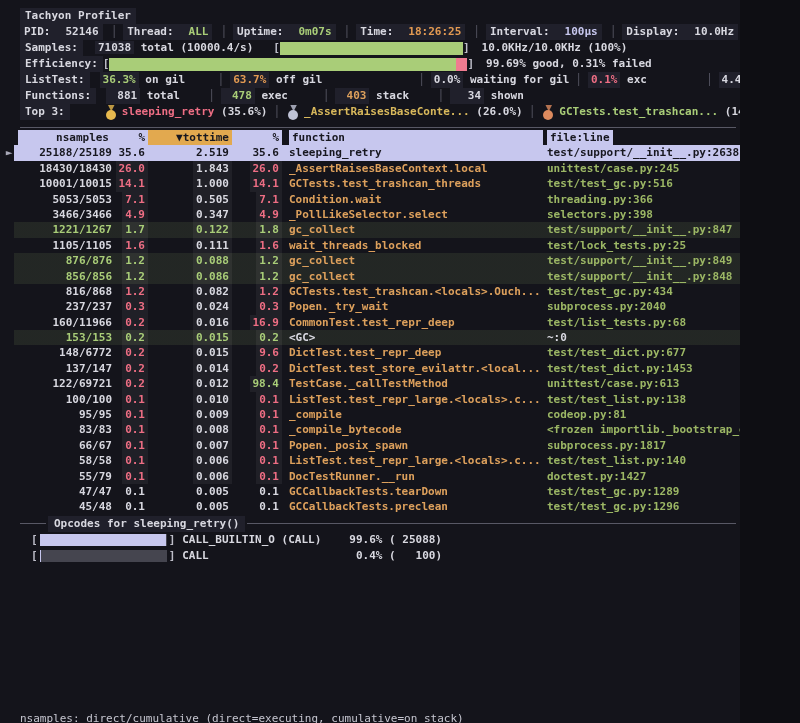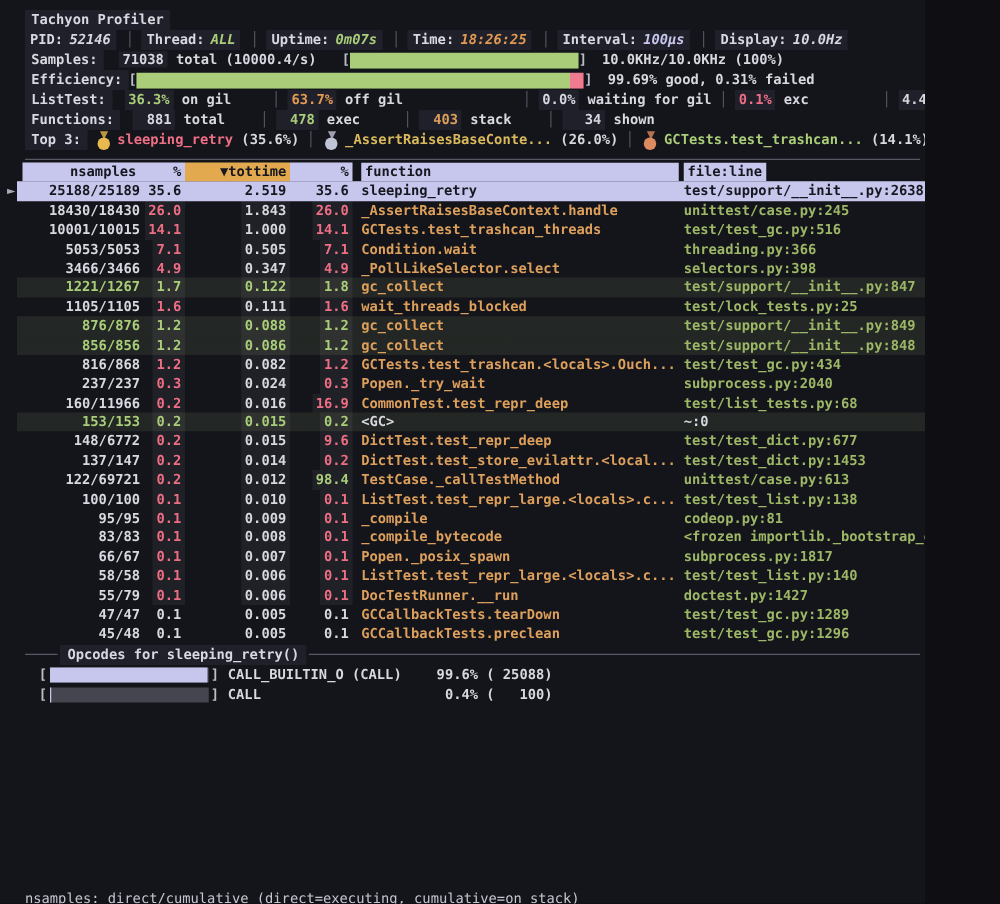--- a/index.html
+++ b/index.html
@@ -11,21 +11,21 @@
   *{box-sizing:border-box;}
   html,body{margin:0;padding:0;background:#0e0e13;}
   .app{position:relative;width:740px;height:723px;background:var(--bg);
        font-family:"DejaVu Sans Mono",monospace;font-size:11px;line-height:16px;
        color:var(--txt);overflow:hidden;font-weight:bold;}
   .hdr{padding:8px 0 0 20px;}
   .line{height:16px;display:flex;align-items:center;white-space:pre;}
   .lbl{background:var(--box);padding:0 5px;color:var(--txt);}
   .sep{color:var(--dim);padding:0 6px;}
   .seg{display:inline-flex;align-items:flex-end;background:var(--box);padding:0 4px;margin-right:2px;}
-  .seg .v{margin-left:5px;font-style:italic;}
+  .seg .v{margin-left:15px;}
   .numbox{background:var(--box);padding:0 3px;}
   .c-green{color:var(--green);} .c-orange{color:var(--orange);} .c-pink{color:var(--pink);}
   .c-lav{color:var(--lav);} .c-white{color:var(--txt);} .c-amber{color:var(--amber);}
   .c-yellow{color:var(--yellow);}
   .bracket{color:#bdbdc8;}
   .bar{display:inline-flex;height:13px;vertical-align:-2px;overflow:hidden;}
   .bar-samples{width:183px;}
   .bar-eff{width:358px;}
   .fx-good{background:var(--green);height:100%;}
   .fx-bad{background:var(--badpink);height:100%;flex:1 0 11px;}
@@ -103,40 +103,40 @@
     </div>
     <div class="line thr">
       <span class="lbl" style="margin-right:10px">ListTest:</span>
       <span id="threads-items" style="display:inline-flex;align-items:center"><span class="stat"><span class="sv c-green">36.3%</span><span> on gil</span></span><span class="sep">│</span><span class="stat"><span class="sv c-orange">63.7%</span><span> off gil</span></span><span class="sep">│</span><span class="stat"><span class="sv c-white">0.0%</span><span> waiting for gil</span></span><span class="sep">│</span><span class="stat"><span class="sv c-pink">0.1%</span><span> exc</span></span><span class="sep">│</span><span class="stat"><span class="sv c-white">4.4%</span><span> GC</span></span></span>
     </div>
     <div class="line fun">
       <span class="lbl" style="margin-right:10px">Functions:</span>
       <span id="functions-items" style="display:inline-flex;align-items:center"><span class="stat"><span class="sv c-white">881</span><span> total</span></span><span class="sep">│</span><span class="stat"><span class="sv c-green">478</span><span> exec</span></span><span class="sep">│</span><span class="stat"><span class="sv c-amber">403</span><span> stack</span></span><span class="sep">│</span><span class="stat"><span class="sv c-white">34</span><span> shown</span></span></span>
     </div>
     <div class="line">
-      <span class="lbl" style="margin-right:6px">Top 3:</span>
+      <span class="lbl" style="margin-right:34px">Top 3:</span>
       <span id="top3-items" style="display:inline-flex;align-items:center"><span class="top3-item"><span class="medal r1"></span><span class="c-pink">sleeping_retry</span><span> (35.6%)</span></span><span class="sep">│</span><span class="top3-item"><span class="medal r2"></span><span class="c-yellow">_AssertRaisesBaseConte...</span><span> (26.0%)</span></span><span class="sep">│</span><span class="top3-item"><span class="medal r3"></span><span class="c-green">GCTests.test_trashcan...</span><span> (14.1%)</span></span></span>
     </div>
   </div>
 
   <div class="rule"></div>
 
   <div class="tbl" id="table">
     <div class="trow thead">
       <span class="c0"></span>
       <span class="c-ns"><span class="hcell">nsamples</span></span>
       <span class="c-p1"><span class="hcell">%</span></span>
       <span class="c-tt"><span class="hcell">▼tottime</span></span>
       <span class="c-p2"><span class="hcell">%</span></span>
       <span class="c-fn"><span class="hcell">function</span></span>
       <span class="c-fl"><span class="hcell">file:line</span></span>
     </div>
     <div id="table-body">
         <div class="trow selected"><span class="c0">►</span><span class="c-ns">25188/25189</span><span class="c-p1"><span class="pv">35.6</span></span><span class="c-tt"><span class="tv">2.519</span></span><span class="c-p2"><span class="pv">35.6</span></span><span class="c-fn">sleeping_retry</span><span class="c-fl">test/support/__init__.py:2638</span></div>
-        <div class="trow hot"><span class="c0"></span><span class="c-ns">18430/18430</span><span class="c-p1"><span class="pv">26.0</span></span><span class="c-tt"><span class="tv">1.843</span></span><span class="c-p2"><span class="pv">26.0</span></span><span class="c-fn">_AssertRaisesBaseContext.handle</span><span class="c-fl">unittest/case.py:245</span></div>
+        <div class="trow hot"><span class="c0"></span><span class="c-ns">18430/18430</span><span class="c-p1"><span class="pv">26.0</span></span><span class="c-tt"><span class="tv">1.843</span></span><span class="c-p2"><span class="pv">26.0</span></span><span class="c-fn">_AssertRaisesBaseContext.local</span><span class="c-fl">unittest/case.py:245</span></div>
         <div class="trow hot"><span class="c0"></span><span class="c-ns">10001/10015</span><span class="c-p1"><span class="pv">14.1</span></span><span class="c-tt"><span class="tv">1.000</span></span><span class="c-p2"><span class="pv">14.1</span></span><span class="c-fn">GCTests.test_trashcan_threads</span><span class="c-fl">test/test_gc.py:516</span></div>
         <div class="trow hot"><span class="c0"></span><span class="c-ns">5053/5053</span><span class="c-p1"><span class="pv">7.1</span></span><span class="c-tt"><span class="tv">0.505</span></span><span class="c-p2"><span class="pv">7.1</span></span><span class="c-fn">Condition.wait</span><span class="c-fl">threading.py:366</span></div>
         <div class="trow hot"><span class="c0"></span><span class="c-ns">3466/3466</span><span class="c-p1"><span class="pv">4.9</span></span><span class="c-tt"><span class="tv">0.347</span></span><span class="c-p2"><span class="pv">4.9</span></span><span class="c-fn">_PollLikeSelector.select</span><span class="c-fl">selectors.py:398</span></div>
         <div class="trow gc"><span class="c0"></span><span class="c-ns">1221/1267</span><span class="c-p1"><span class="pv">1.7</span></span><span class="c-tt"><span class="tv">0.122</span></span><span class="c-p2"><span class="pv">1.8</span></span><span class="c-fn">gc_collect</span><span class="c-fl">test/support/__init__.py:847</span></div>
         <div class="trow hot"><span class="c0"></span><span class="c-ns">1105/1105</span><span class="c-p1"><span class="pv">1.6</span></span><span class="c-tt"><span class="tv">0.111</span></span><span class="c-p2"><span class="pv">1.6</span></span><span class="c-fn">wait_threads_blocked</span><span class="c-fl">test/lock_tests.py:25</span></div>
         <div class="trow gc"><span class="c0"></span><span class="c-ns">876/876</span><span class="c-p1"><span class="pv">1.2</span></span><span class="c-tt"><span class="tv">0.088</span></span><span class="c-p2"><span class="pv">1.2</span></span><span class="c-fn">gc_collect</span><span class="c-fl">test/support/__init__.py:849</span></div>
         <div class="trow gc"><span class="c0"></span><span class="c-ns">856/856</span><span class="c-p1"><span class="pv">1.2</span></span><span class="c-tt"><span class="tv">0.086</span></span><span class="c-p2"><span class="pv">1.2</span></span><span class="c-fn">gc_collect</span><span class="c-fl">test/support/__init__.py:848</span></div>
         <div class="trow hot"><span class="c0"></span><span class="c-ns">816/868</span><span class="c-p1"><span class="pv">1.2</span></span><span class="c-tt"><span class="tv">0.082</span></span><span class="c-p2"><span class="pv">1.2</span></span><span class="c-fn">GCTests.test_trashcan.&lt;locals&gt;.Ouch...</span><span class="c-fl">test/test_gc.py:434</span></div>
         <div class="trow hot"><span class="c0"></span><span class="c-ns">237/237</span><span class="c-p1"><span class="pv">0.3</span></span><span class="c-tt"><span class="tv">0.024</span></span><span class="c-p2"><span class="pv">0.3</span></span><span class="c-fn">Popen._try_wait</span><span class="c-fl">subprocess.py:2040</span></div>
         <div class="trow hot"><span class="c0"></span><span class="c-ns">160/11966</span><span class="c-p1"><span class="pv">0.2</span></span><span class="c-tt"><span class="tv">0.016</span></span><span class="c-p2"><span class="pv">16.9</span></span><span class="c-fn">CommonTest.test_repr_deep</span><span class="c-fl">test/list_tests.py:68</span></div>

